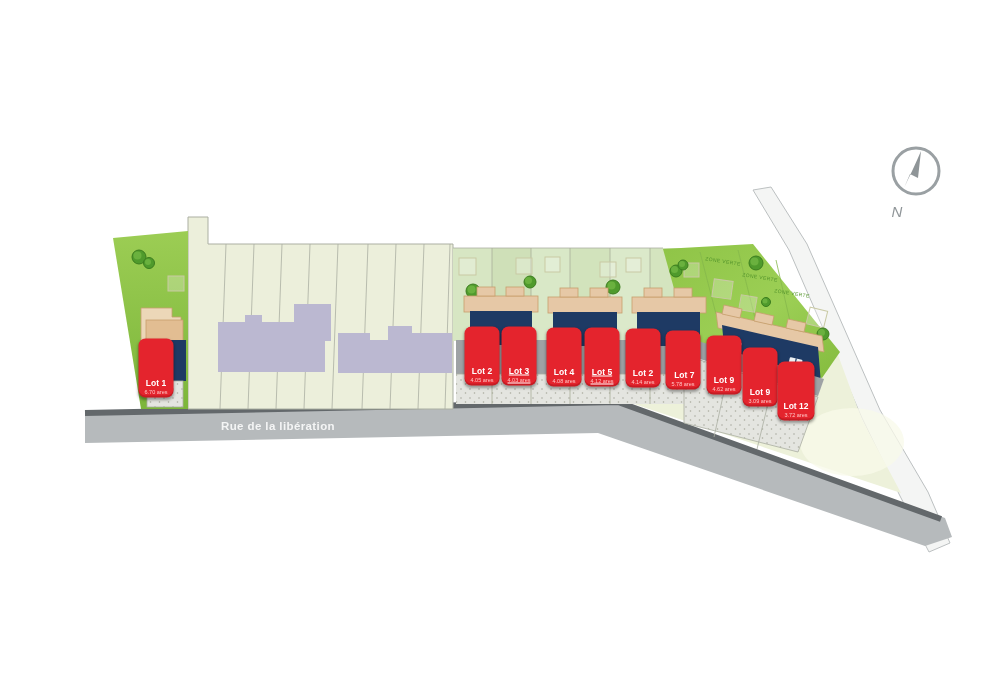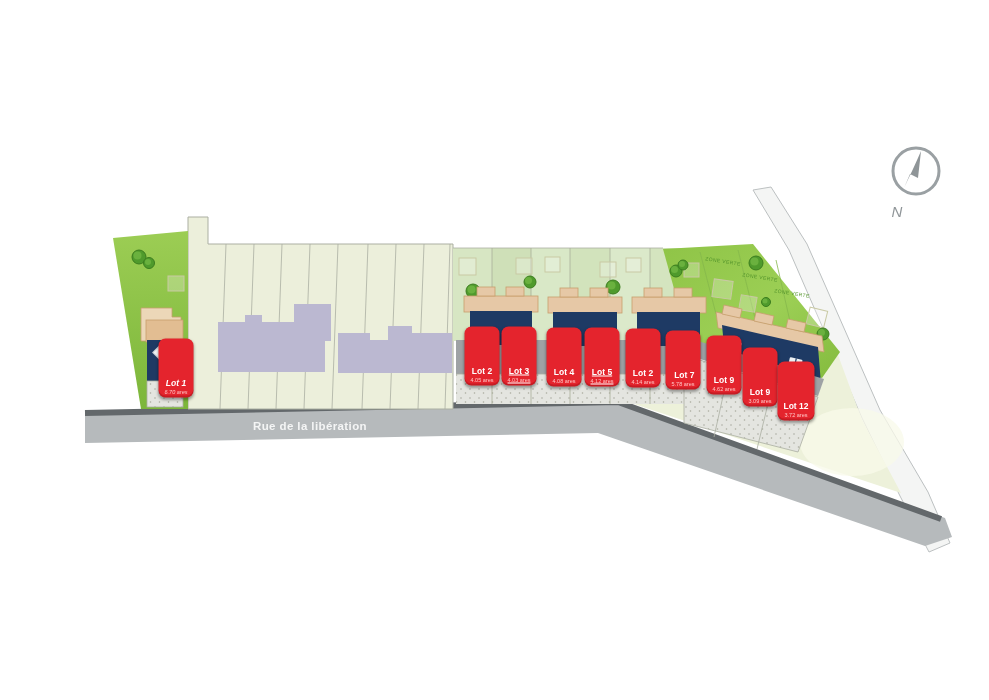--- a/index.html
+++ b/index.html
@@ -215,29 +215,29 @@
       <polygon points="684,355 818,397 798,452 684,423" fill="url(#dots)"></polygon>
       <path d="M729,369 L714,437 M773,383 L757,449" stroke="#abafa2" stroke-width="0.8" fill="none"></path>
     </g>
 
     <g>
       <circle cx="916" cy="171" r="23" fill="none" stroke="#9aa0a3" stroke-width="3"></circle>
       <path d="M921,151 C916,163 910,175 904,188 L910,174 L918,178 Z" fill="#8f9598"></path>
     </g>
   </svg>
 
-  <div class="overlay street-label" style="left:310px;top:426px;">Rue de la libération</div>
+  <div class="overlay street-label" style="left:278px;top:426px;">Rue de la libération</div>
 
   <div class="overlay zone-label" style="left:723px;top:261px;">ZONE VERTE</div>
   <div class="overlay zone-label" style="left:760px;top:277px;">ZONE VERTE</div>
   <div class="overlay zone-label" style="left:792px;top:293px;">ZONE VERTE</div>
 
   <div class="overlay north-n" style="left:897px;top:211px;">N</div>
 
-  <div class="badge" style="left:176px;top:368px;font-style:italic;">
+  <div class="badge" style="left:156px;top:368px;">
     <span class="lot">Lot 1</span>
     <span class="area">6.70 ares</span>
   </div>
   <div class="badge" style="left:482px;top:356px;">
     <span class="lot">Lot 2</span>
     <span class="area">4.05 ares</span>
   </div>
   <div class="badge" style="left:519px;top:356px;text-decoration:underline;">
     <span class="lot">Lot 3</span>
     <span class="area">4.03 ares</span>

